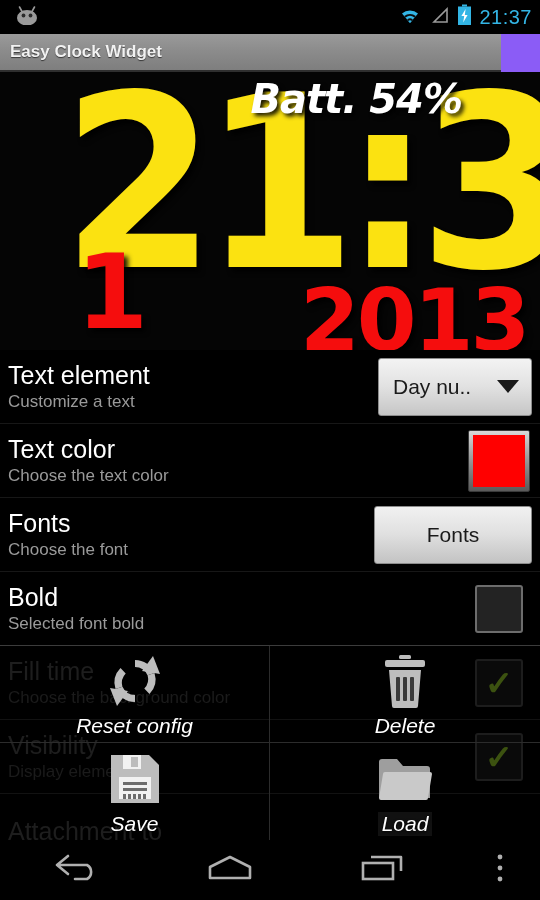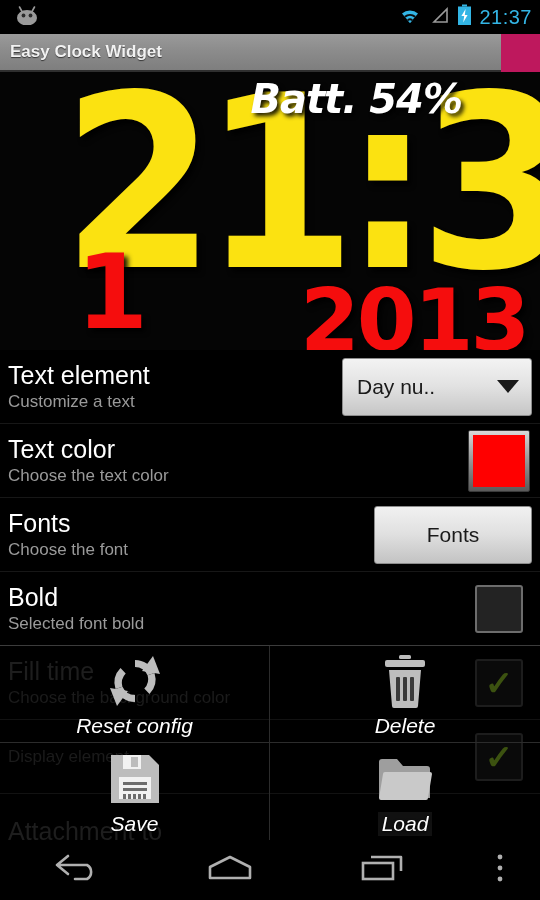--- a/index.html
+++ b/index.html
@@ -2,21 +2,21 @@
 <html><head>
 <meta charset="utf-8">
 <style>
   * { margin:0; padding:0; box-sizing:border-box; }
   html,body {
     width:540px; height:900px;
     background:#000;
     font-family:"Liberation Sans", sans-serif;
     overflow:hidden;
   }
-  #screen { position:relative; width:540px; height:900px; background:#be185d; overflow:hidden; }
+  #screen { position:relative; width:540px; height:900px; background:#8b5cf6; overflow:hidden; }
 
   
   .statusbar {
     position:absolute; top:0; left:0; width:540px; height:34px;
     background:#000; display:flex; align-items:center;
     padding:0 8px 0 14px;
   }
   .sb-left { display:flex; align-items:center; gap:8px; }
   .sb-right { margin-left:auto; display:flex; align-items:center; gap:7px; }
   .sb-time { color:#33b5e5; font-size:20px; font-weight:400; letter-spacing:.5px; line-height:1; }
@@ -69,21 +69,21 @@
     border-bottom:1px solid #171717;
     display:flex; align-items:center; padding-left:8px;
   }
   .pref-texts { display:flex; flex-direction:column; justify-content:center; flex:1; }
   .pref-title { color:#ffffff; font-size:25px; line-height:30px; }
   .pref-sub   { color:#9a9a9a; font-size:17px; line-height:22px; margin-top:1px; }
   .pref-widget { margin-right:0px; display:flex; align-items:center; }
 
   
   .spinner {
-    width:190px; height:58px; border-radius:3px; margin-right:8px;
+    width:154px; height:58px; border-radius:3px; margin-right:8px;
     background:linear-gradient(to bottom,#f3f3f3 0%,#e2e2e2 48%,#c6c6c6 100%);
     border:1px solid #8c8c8c;
     display:flex; align-items:center; justify-content:space-between;
     padding:0 12px 0 14px;
     box-shadow:0 1px 1px rgba(0,0,0,.5);
   }
   .spinner .sp-label { color:#1a1a1a; font-size:21px; }
   .sp-caret {
     width:0; height:0; border-left:11px solid transparent;
     border-right:11px solid transparent; border-top:13px solid #1a1a1a;
@@ -259,20 +259,21 @@
       </div>
       <div class="pref-widget">
         <div class="checkbox dim">
           <span class="chk-mark">✓</span>
         </div>
       </div>
     </div>
 
     <div class="prefrow dimmed">
       <div class="pref-texts">
+        <span class="pref-title">Visibility</span>
         <span class="pref-sub">Display element</span>
       </div>
       <div class="pref-widget">
         <div class="checkbox dim">
           <span class="chk-mark">✓</span>
         </div>
       </div>
     </div>
 
     <div class="prefrow dimmed">

